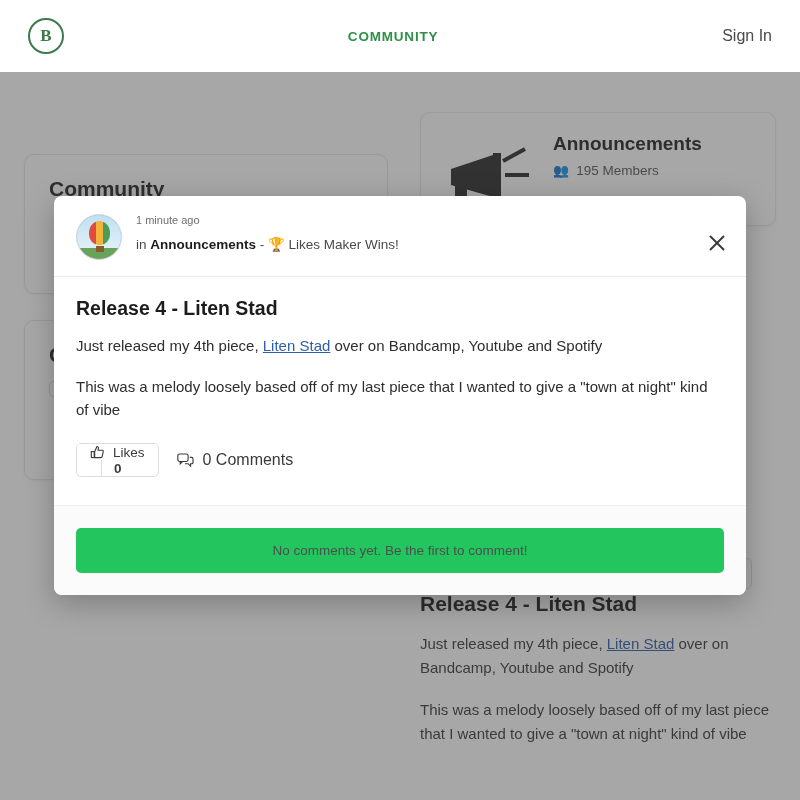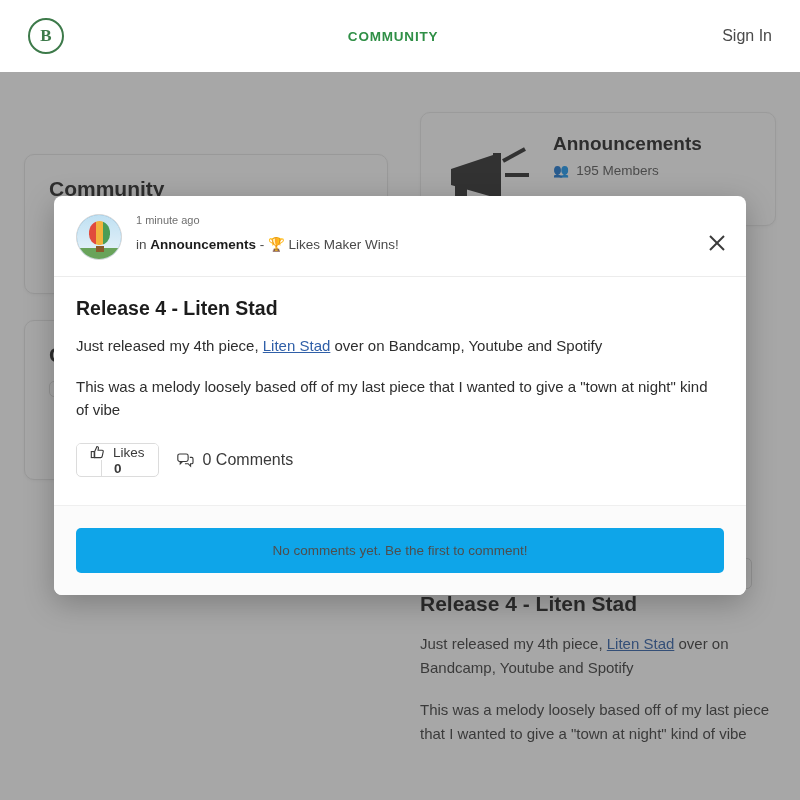--- a/index.html
+++ b/index.html
@@ -282,21 +282,21 @@
     font-size: 16px; color: #3a3a3a;
     height: 34px;
   }
 
   .modal-footer {
     background: #fbfbfb;
     border-top: 1px solid #efefef;
     padding: 22px;
   }
   .empty-comments {
-    background: #0ea5e9;
+    background: #22c55e;
     border-radius: 5px;
     text-align: center;
     padding: 15px 10px;
     font-size: 13.5px;
     color: #4e4e4e;
   }
   .icon { display:inline-block; vertical-align:middle; }
 </style>
 </head>
 <body>

